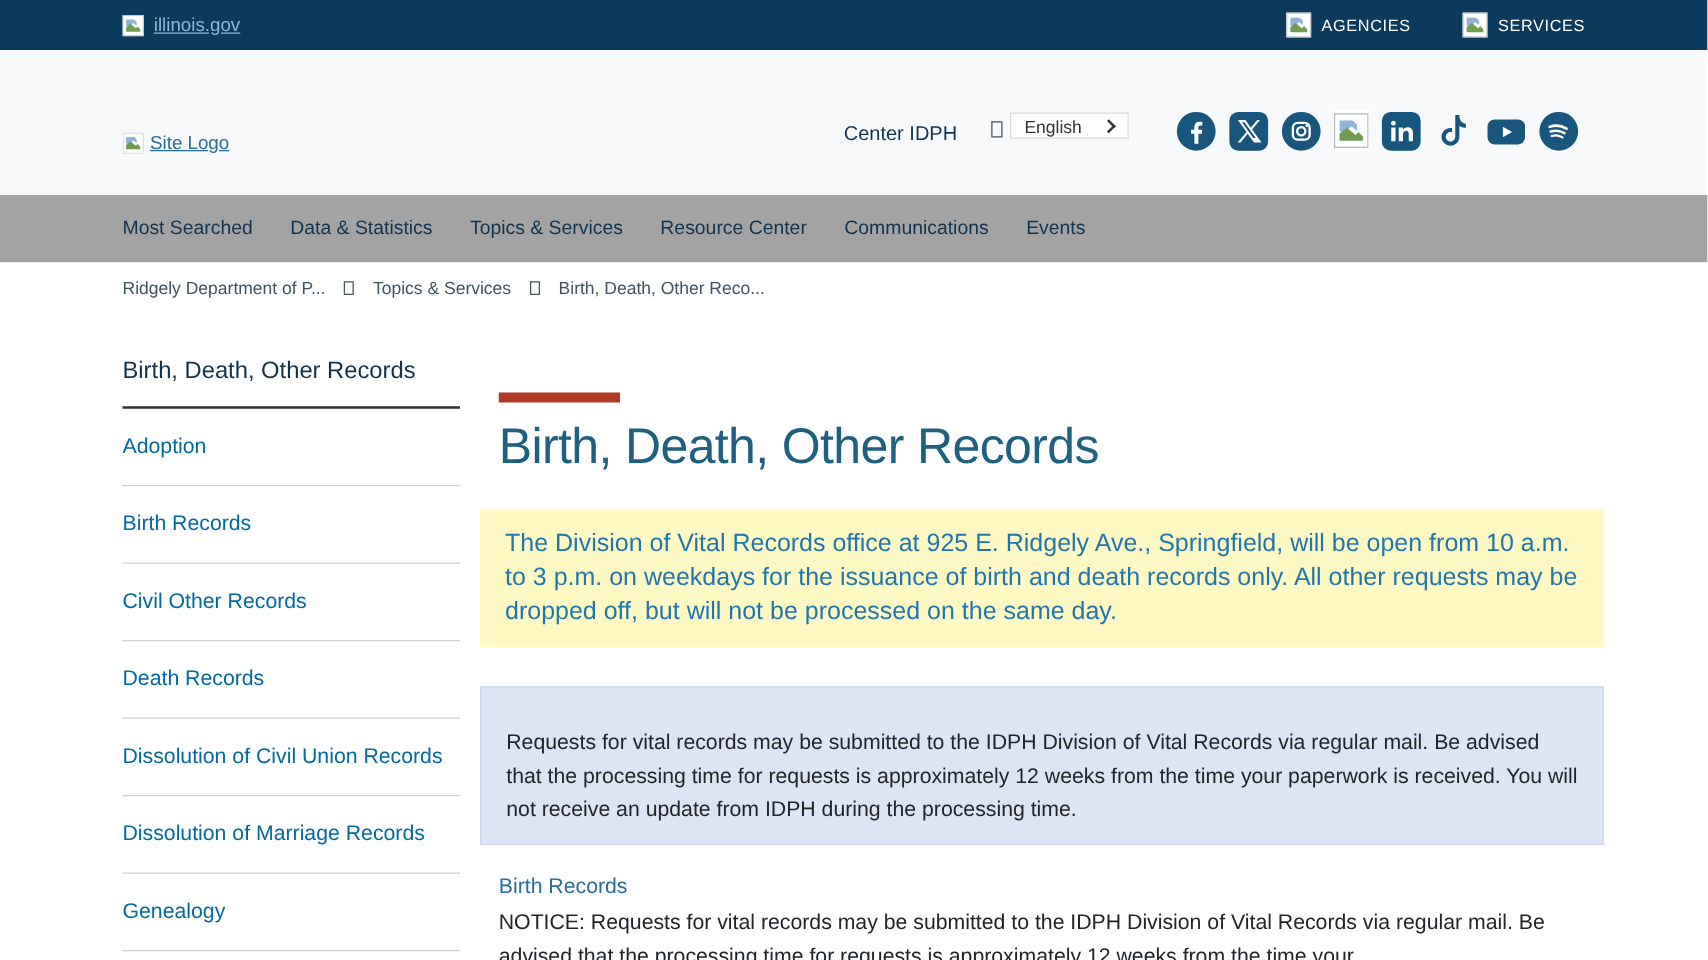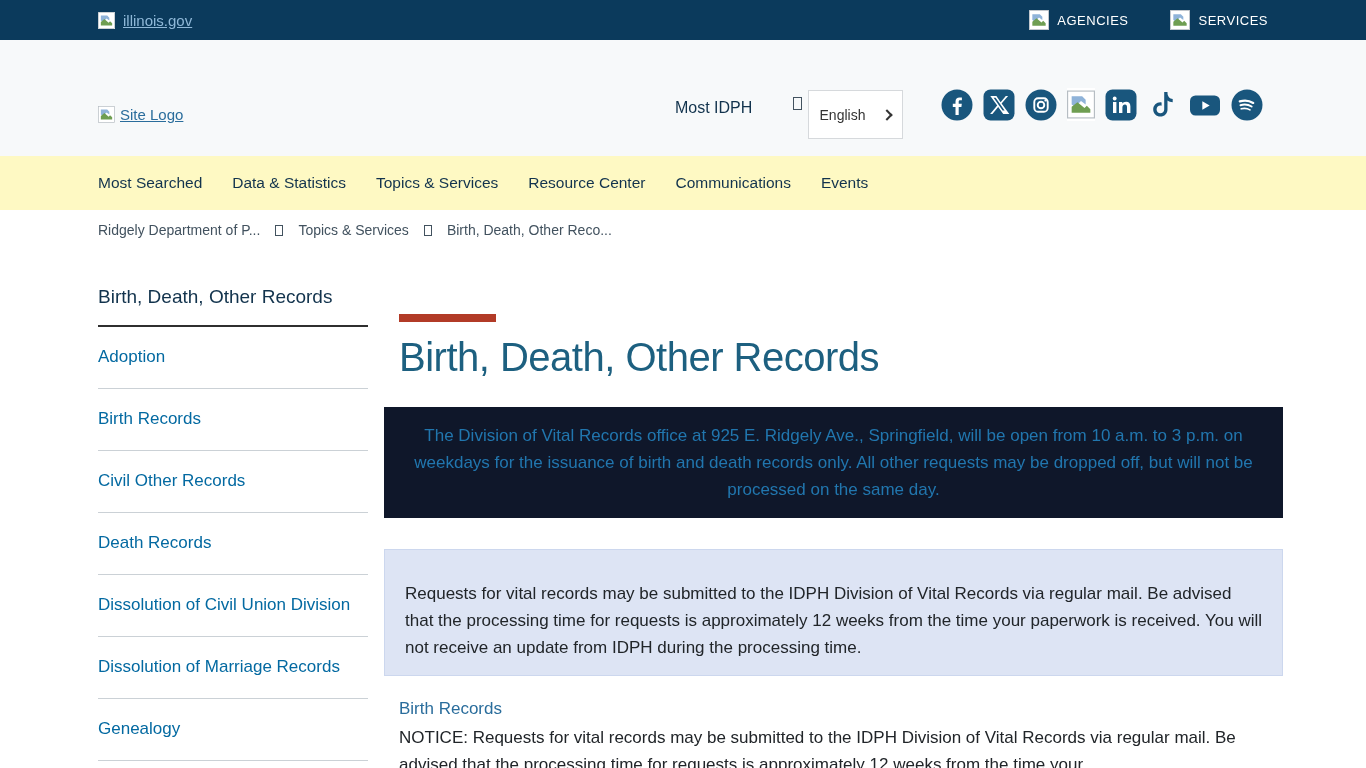--- a/index.html
+++ b/index.html
@@ -20,60 +20,60 @@
 
   
   .siteheader { position:relative; height:116px; background:#f7f9fa; }
   .sitelogo { position:absolute; left:98px; top:66px; display:flex; align-items:center;
     gap:5px; cursor:pointer; }
   .sitelogo span { color:#2a6d9c; font-size:15px; text-decoration:underline; }
   .about { position:absolute; left:675px; top:59px; font-size:16px; color:#12334d;
     cursor:pointer; text-decoration:none; }
   .tofu { display:inline-block; border:1px solid currentColor; }
   .lang-tofu { position:absolute; left:793px; top:57px; width:9px; height:13px; color:#42525f; }
-  .langbox { position:absolute; left:808px; top:50px; width:95px; height:49px;
+  .langbox { position:absolute; left:808px; top:50px; width:95px; height:21px;
     background:#fff; border:1px solid #d6d9dc; display:flex; align-items:center;
     justify-content:center; gap:16px; cursor:pointer; }
   .langbox span.lbl { font-size:14px; color:#333; }
   .chev { width:8px; height:8px; border-top:2px solid #333; border-right:2px solid #333;
     transform:rotate(45deg); margin-left:2px; }
   .social { position:absolute; left:941px; top:48px; display:flex; align-items:center; gap:10px; }
   .sicon { width:32px; height:32px; cursor:pointer; display:block; }
   .searchwrap { position:absolute; left:1027px; top:94px; width:241px; height:38px;
     background:#fff; border:1px solid #e3e6e9; border-bottom:2px solid #3f4850;
     display:flex; align-items:center; padding:0 12px; }
   .searchwrap input { flex:1; border:none; outline:none; font-size:16px; color:#333;
     font-family:"Liberation Sans", sans-serif; background:transparent; }
   .searchwrap input::placeholder { color:#6b7684; }
   .search-tofu { width:11px; height:14px; color:#6b7684; }
 
   
-  .mainnav { height:54px; background:#fef9c3; display:flex; align-items:center;
+  .mainnav { height:54px; background:#a3a3a3; display:flex; align-items:center;
     padding:0 98px; gap:30px; }
   .mainnav a { font-size:15.5px; color:#12334d; text-decoration:none; cursor:pointer; }
 
   
   .breadcrumb { height:40px; background:#fff; display:flex; align-items:center;
     padding:0 98px; gap:15px; }
   .breadcrumb a { font-size:14px; color:#42525f; text-decoration:none; cursor:pointer; }
   .bc-tofu { width:8px; height:11px; color:#42525f; }
 
   
   .content { display:flex; padding:36px 83px 0 98px; align-items:flex-start; }
   .sidebar { width:270px; flex:none; }
   .sidebar-title { display:block; font-size:19px; color:#12334d; padding-bottom:17px;
     border-bottom:2px solid #2f2f2f; text-decoration:none; cursor:pointer; }
   .sidebar a.sitem { display:block; font-size:17px; line-height:26px; color:#0369a1;
     padding:17px 0 18px; border-bottom:1px solid #cbd1d6; text-decoration:none; cursor:pointer; }
   .main { flex:1; margin-left:16px; margin-top:28px; }
   .accent-bar { width:97px; height:8px; background:#b23b27; margin-left:15px; }
   .main h1 { margin:13px 0 0 15px; font-size:40px; font-weight:400; color:#1d6080;
     letter-spacing:-.5px; }
-  .alert-gray { margin-top:27px; background:#0f172a; padding:15px 20px; font-size:17px;
-    line-height:27px; color:#2176ae;text-align:center; }
+  .alert-gray { margin-top:27px; background:#fef9c3; padding:15px 20px; font-size:20px;
+    line-height:27px; color:#2176ae; }
   .notice-blue { margin-top:31px; background:#dde4f4; border:1px solid #ccd7ee;
     padding:12px 20px 14px; color:#212529; }
   .notice-blue .nlabel { font-size:16px; line-height:24px; }
   .notice-blue .nbody { margin-top:18px; font-size:17px; line-height:27px; }
   .section-link { display:inline-block; margin:23px 0 0 15px; font-size:17px;
     color:#2a6d9c; text-decoration:none; cursor:pointer; }
   .section-body { margin:5px 0 0 15px; font-size:17px; line-height:27px; color:#212529; }
 </style>
 </head>
 <body>
@@ -112,21 +112,21 @@
 </header>
 
 <header class="siteheader">
   <a class="sitelogo">
     <svg class="bimg bimg-16">
         <use href="#broken-img"></use>
       </svg>
     <span>Site Logo</span>
   </a>
 
-  <a class="about">Most IDPH</a>
+  <a class="about">Center IDPH</a>
   <span class="tofu lang-tofu"></span>
   <div class="langbox">
     <span class="lbl">English</span>
     <span class="chev"></span>
   </div>
 
   <div class="social">
     <svg class="sicon" viewBox="0 0 32 32">
       <circle cx="16" cy="16" r="15.5" fill="#19567d"></circle>
       <path d="M17.7 26v-8.1h2.7l.4-3.1h-3.1v-2c0-.9.3-1.5 1.5-1.5h1.7V8.5c-.3 0-1.3-.1-2.4-.1-2.4 0-4 1.5-4 4.1v2.3h-2.7v3.1h2.7V26z" fill="#fff"></path>
@@ -185,21 +185,21 @@
 </div>
 
 <div class="content">
 
   <aside class="sidebar">
     <a class="sidebar-title">Birth, Death, Other Records</a>
     <a class="sitem">Adoption</a>
     <a class="sitem">Birth Records</a>
     <a class="sitem">Civil Other Records</a>
     <a class="sitem">Death Records</a>
-    <a class="sitem">Dissolution of Civil Union Division</a>
+    <a class="sitem">Dissolution of Civil Union Records</a>
     <a class="sitem">Dissolution of Marriage Records</a>
     <a class="sitem">Genealogy</a>
     <a class="sitem">Marriage Records</a>
   </aside>
 
   <main class="main">
     <div class="accent-bar"></div>
     <h1>Birth, Death, Other Records</h1>
 
     <div class="alert-gray">The Division of Vital Records office at 925 E. Ridgely Ave., Springfield, will be open from 10 a.m. to 3 p.m. on weekdays for the issuance of birth and death records only. All other requests may be dropped off, but will not be processed on the same day.</div>

